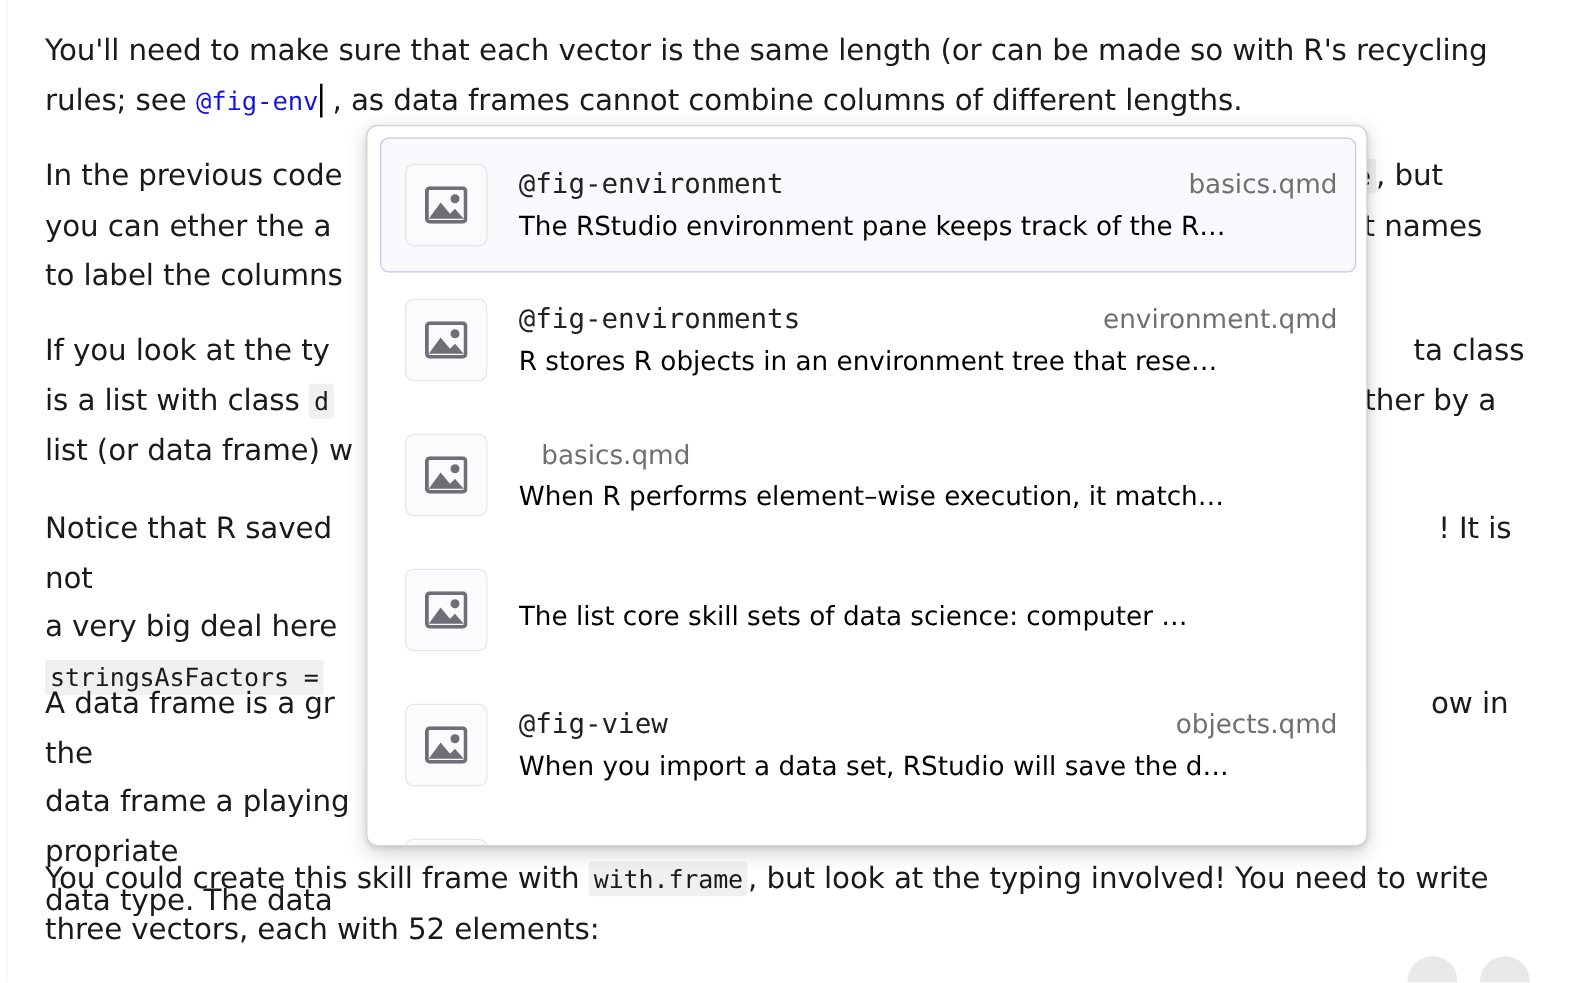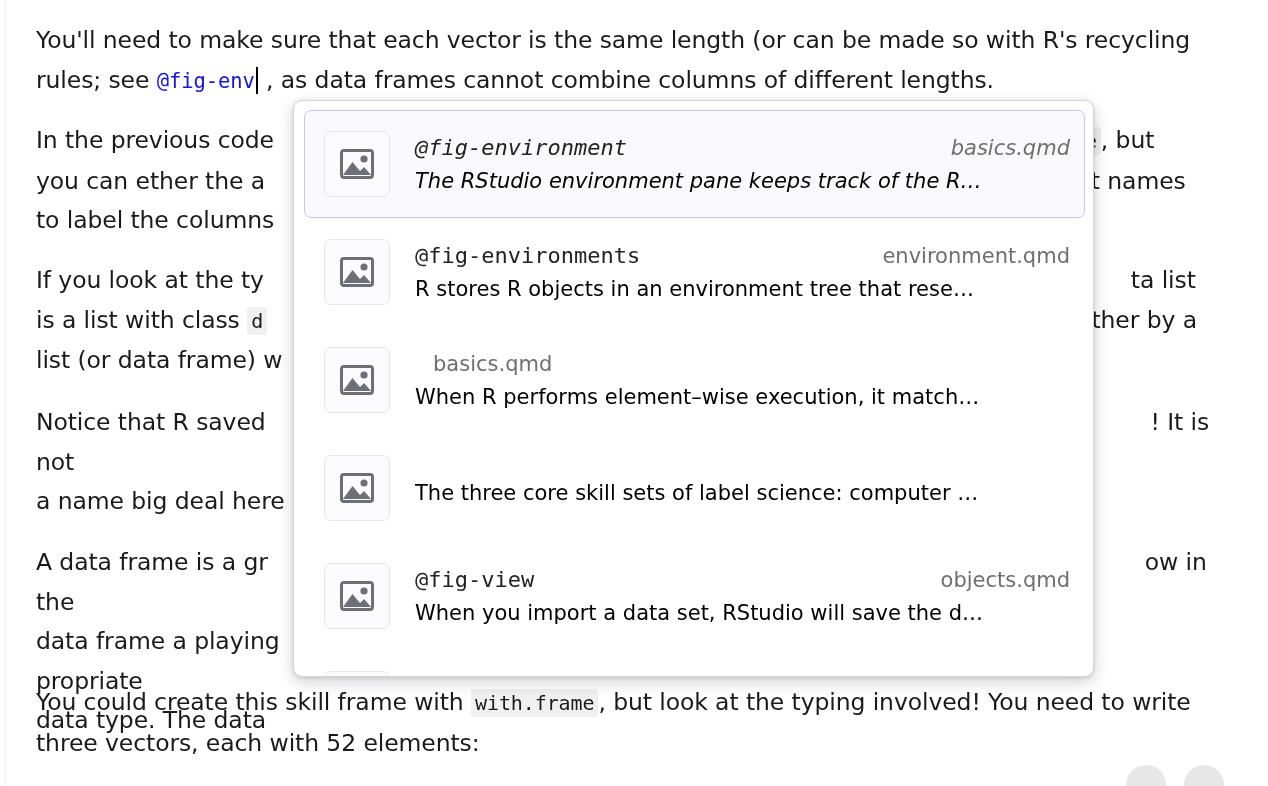--- a/index.html
+++ b/index.html
@@ -98,21 +98,20 @@
     align-items: center;
     height: 108px;
     padding: 0 8px 0 19px;
     border: 1px solid transparent;
     border-radius: 7px;
     background: transparent;
   }
   .ac-item.selected {
     background: #f9f9fe;
     border-color: #c6c6ef;
-    font-style: italic;
   }
   .ac-thumb {
     flex: 0 0 auto;
     width: 66px; height: 66px;
     border: 1px solid #e6e6e6;
     border-radius: 7px;
     background: #fbfbfd;
     display: flex;
     align-items: center;
     justify-content: center;
@@ -175,23 +174,23 @@
 <div id="page">
 
   <div class="gutter-rule"></div>
 
   <div class="doc">
 
     <p class="para p1"><span>You'll need to make sure that each vector is the same length (or can be made so with R's recycling rules; see </span><span class="xref">@fig-env</span><span class="caret"></span><span> , as data frames cannot combine columns of different lengths.</span></p>
 
     <p class="para p2"><span>In the previous code</span><span style="display:inline-block;width:795px"></span><code class="inline">ue</code><span>, but</span><br><span>you can ether the a</span><span style="display:inline-block;width:811px"></span><span>nt names</span><br><span>to label the columns</span></p>
 
-    <p class="para p3"><span>If you look at the ty</span><span style="display:inline-block;width:867px"></span><span>ta list</span><br><span>is a list with class </span><code class="inline">d</code><span style="display:inline-block;width:810px"></span><span>ether by a</span><br><span>list (or data frame) w</span></p>
-
-    <p class="para p4"><span>Notice that R saved</span><span style="display:inline-block;width:885px"></span><span>! It is not</span><br><span>a name big deal here</span><br></p>
+    <p class="para p3"><span>If you look at the ty</span><span style="display:inline-block;width:867px"></span><span>ta class</span><br><span>is a list with class </span><code class="inline">d</code><span style="display:inline-block;width:810px"></span><span>ether by a</span><br><span>list (or data frame) w</span></p>
+
+    <p class="para p4"><span>Notice that R saved</span><span style="display:inline-block;width:885px"></span><span>! It is not</span><br><span>a very big deal here</span><br><code class="inline">stringsAsFactors =</code></p>
 
     <p class="para p5"><span>A data frame is a gr</span><span style="display:inline-block;width:877px"></span><span>ow in the</span><br><span>data frame a playing</span><span style="display:inline-block;width:866px"></span><span>propriate</span><br><span>data type. The data</span></p>
 
     <p class="para p6"><span>You could create this skill frame with </span><code class="inline">with.frame</code><span>, but look at the typing involved! You need to write three vectors, each with 52 elements:</span></p>
 
   </div>
 
   <div class="popup">
     <div class="popup-list" id="ac-list">
         <div class="ac-item selected">
@@ -243,21 +242,21 @@
         </div>
         <div class="ac-item">
           <div class="ac-thumb">
             <svg width="34" height="30" viewBox="0 0 34 30" aria-hidden="true">
               <rect x="1.5" y="1.5" width="31" height="27" rx="2.5" ry="2.5" fill="none" stroke="#6e6e76" stroke-width="3"></rect>
               <circle cx="24" cy="10" r="3.6" fill="#6e6e76"></circle>
               <path d="M3 26 L12.5 13 L20 22 L24 18 L31 26 Z" fill="#6e6e76"></path>
             </svg>
           </div>
           <div class="ac-body">
-            <div class="ac-desc">The three core skill sets of label science: computer …</div>
+            <div class="ac-desc">The list core skill sets of data science: computer …</div>
           </div>
         </div>
         <div class="ac-item">
           <div class="ac-thumb">
             <svg width="34" height="30" viewBox="0 0 34 30" aria-hidden="true">
               <rect x="1.5" y="1.5" width="31" height="27" rx="2.5" ry="2.5" fill="none" stroke="#6e6e76" stroke-width="3"></rect>
               <circle cx="24" cy="10" r="3.6" fill="#6e6e76"></circle>
               <path d="M3 26 L12.5 13 L20 22 L24 18 L31 26 Z" fill="#6e6e76"></path>
             </svg>
           </div>

